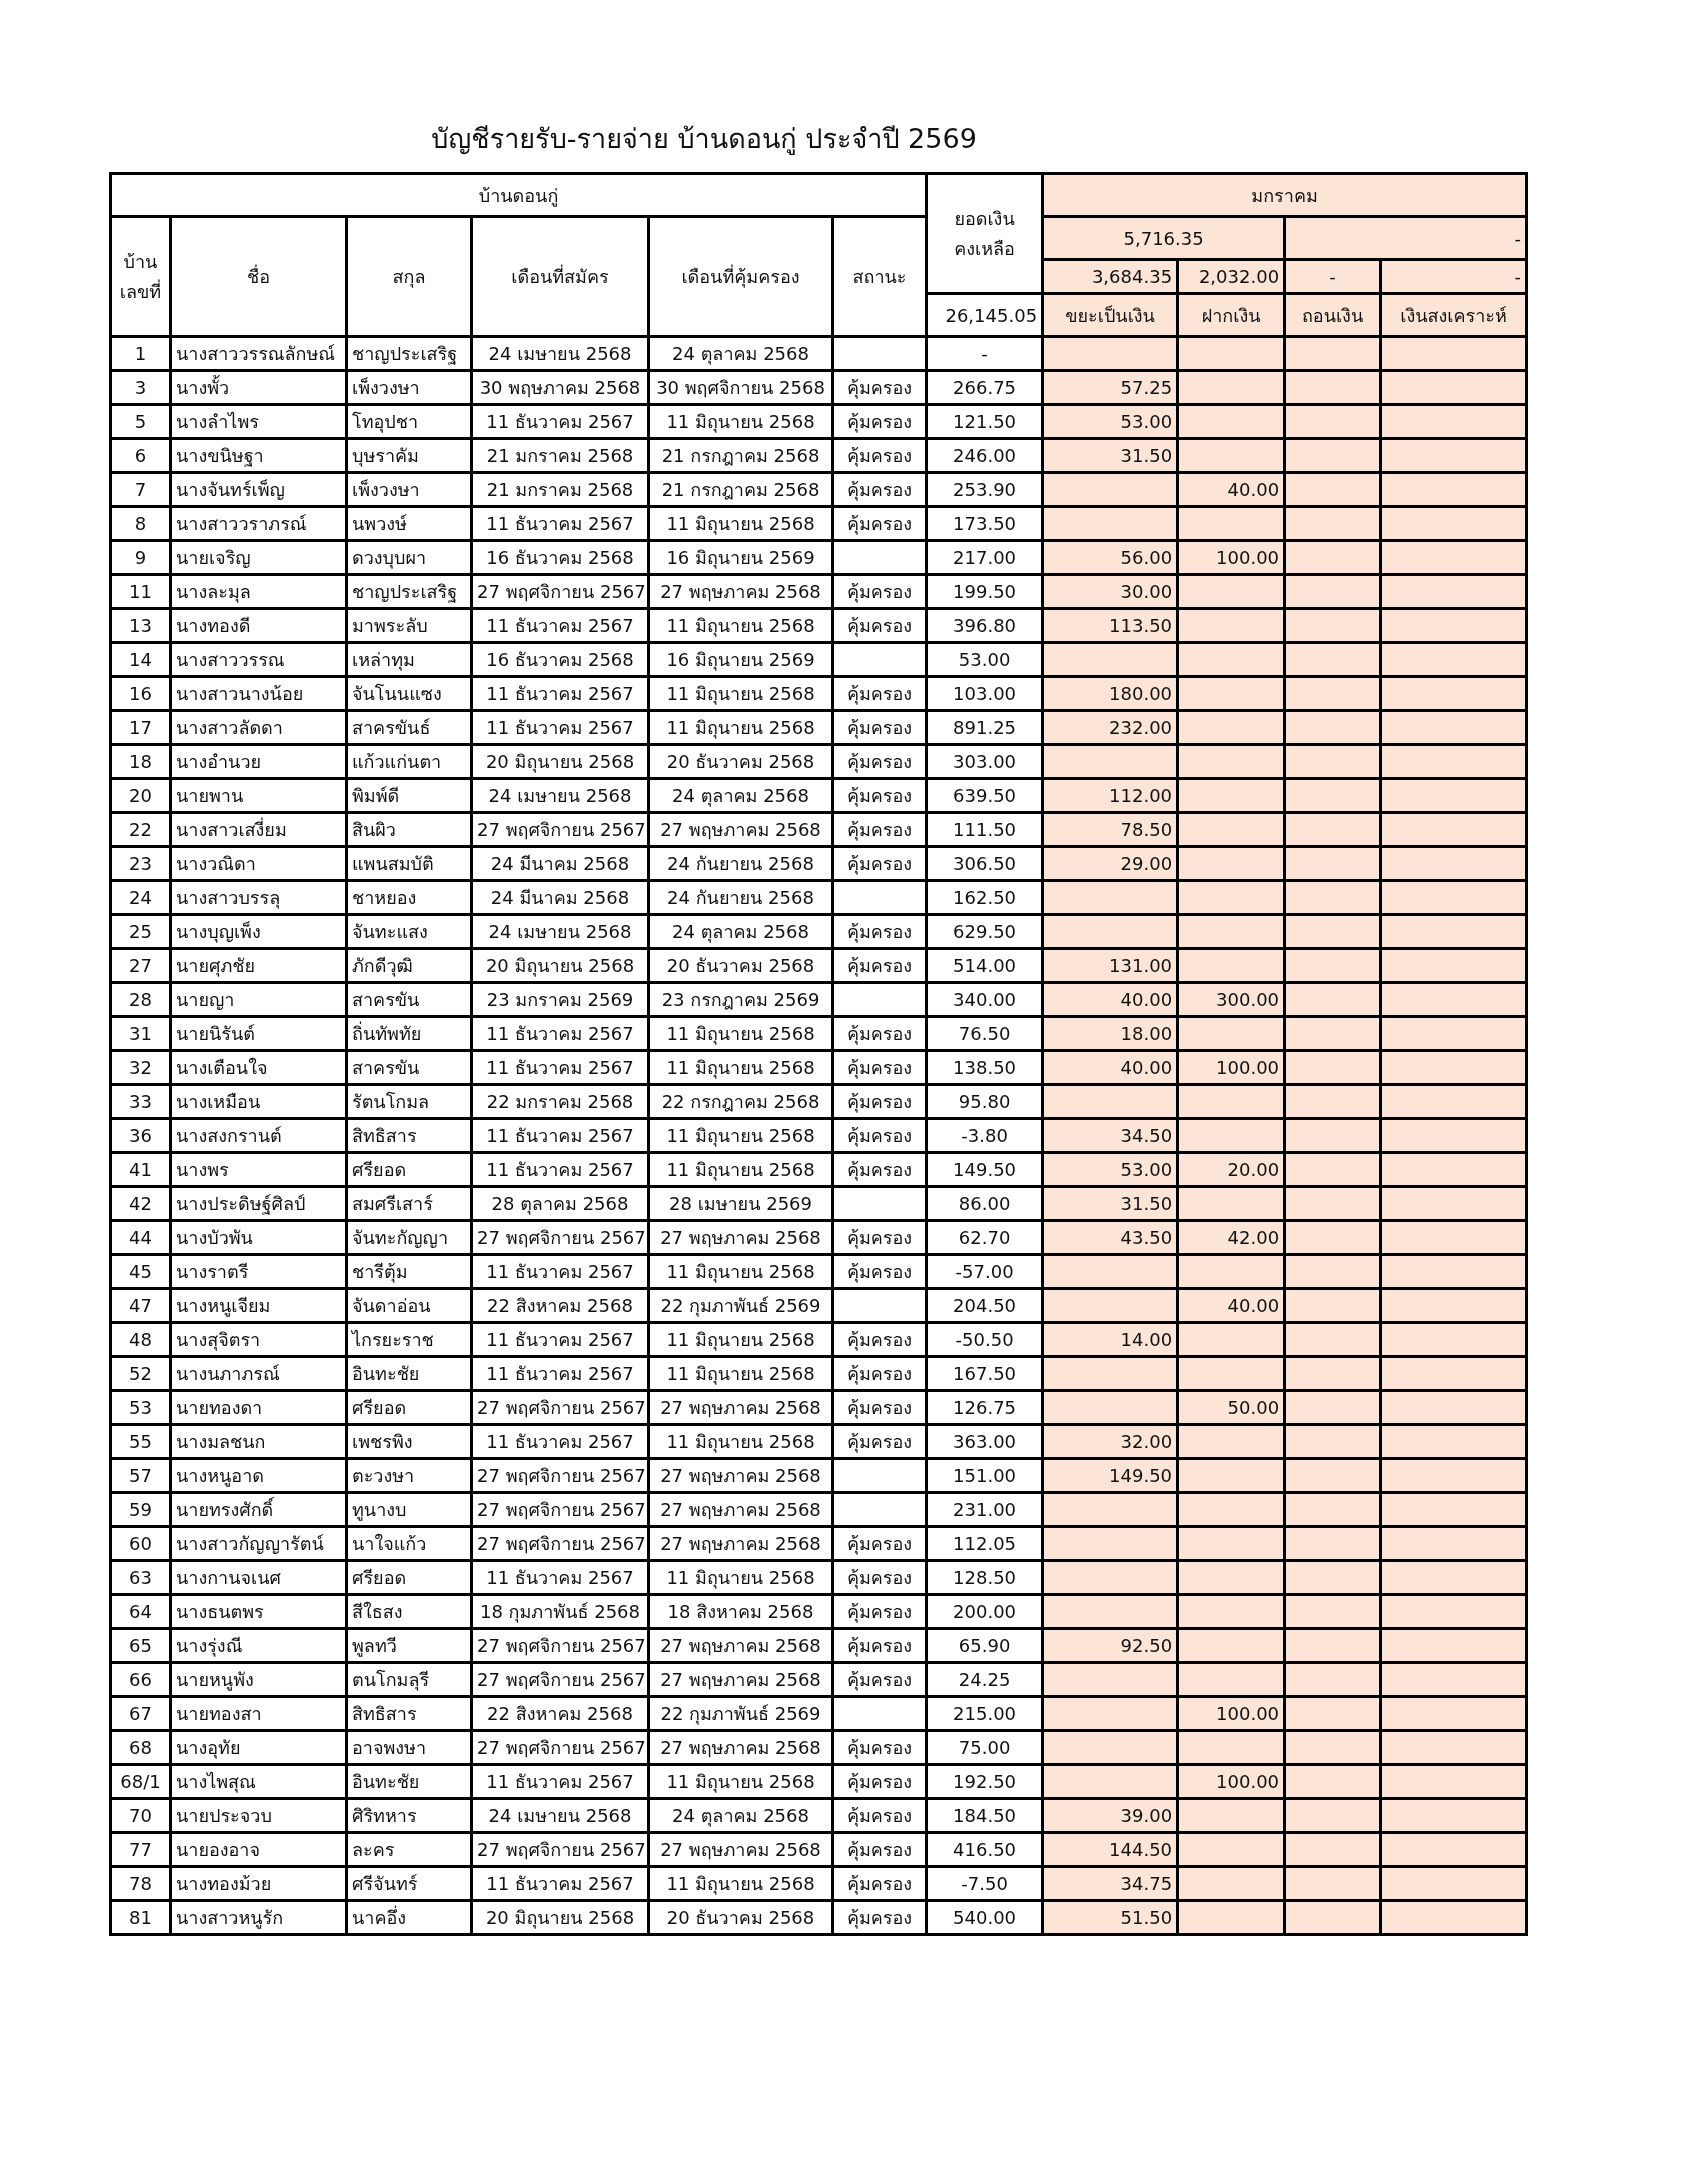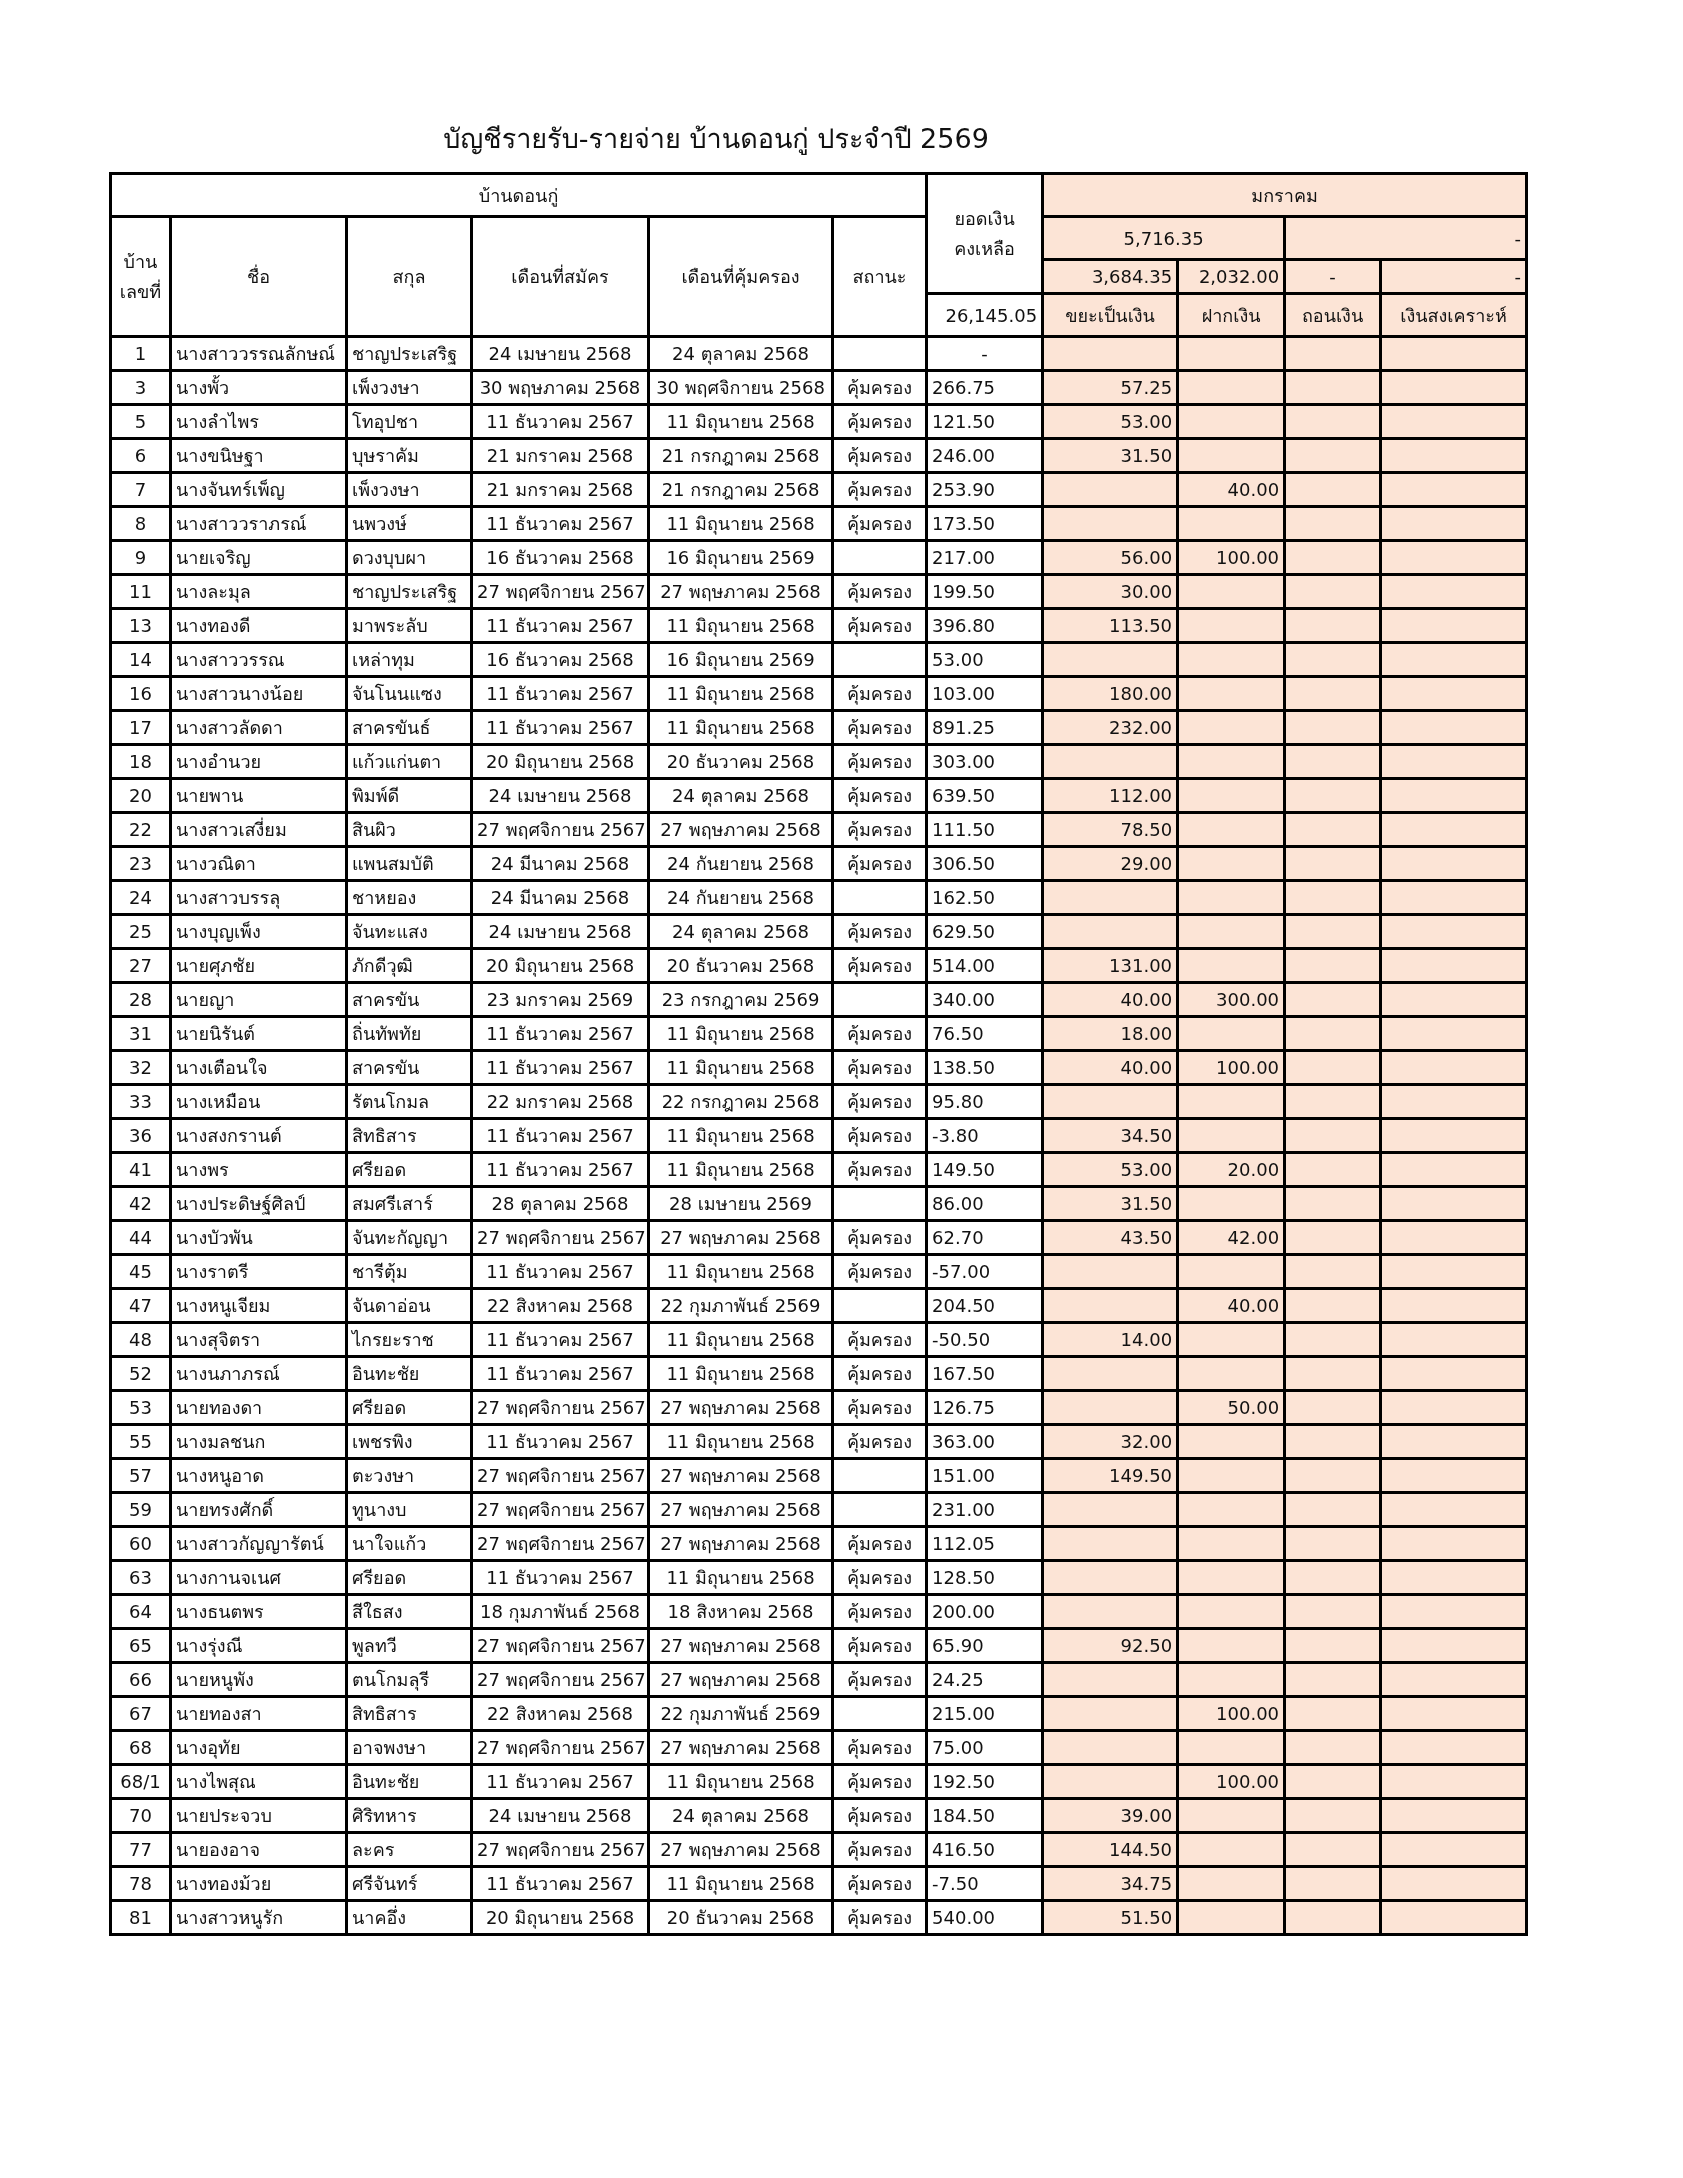--- a/index.html
+++ b/index.html
@@ -1,27 +1,27 @@
 <!DOCTYPE html>
 <html><head>
 <meta charset="utf-8">
 <style>
   html, body { margin: 0; padding: 0; background: #ffffff; }
   body { width: 1683px; height: 2178px; position: relative; font-family: "DejaVu Sans", sans-serif; color: #111; }
-  .title { position: absolute; top: 117px; left: 17px; width: 1398px; text-align: center; font-size: 27px; box-sizing: border-box; }
+  .title { position: absolute; top: 117px; left: 5px; width: 1398px; text-align: center; font-size: 27px; box-sizing: border-box; }
   table.ledger { position: absolute; top: 172px; left: 109px; border-collapse: collapse; table-layout: fixed; width: 1416px; }
   table.ledger td { border: 3px solid #000; padding: 0 4px; font-size: 18px; height: 31px; line-height: 31px; white-space: nowrap; overflow: hidden; }
   .peach { background: #fce4d6; }
   .c { text-align: center; }
   .r { text-align: right; }
   .l { text-align: left; }
   .hdr-big { font-size: 24px; height: 40px !important; text-align: center; }
   .hdr { font-size: 20px; }
   .hdr-sm { font-size: 19px; }
-  .neg-wrap { display: flex; justify-content: flex-start; }
+  .neg-wrap { display: flex; justify-content: center; }
   .hn-cell { line-height: 30px !important; }
 </style>
 </head>
 <body>
 
 <div class="title">บัญชีรายรับ-รายจ่าย  บ้านดอนกู่ ประจำปี 2569</div>
 
 <table class="ledger">
   <colgroup>
     <col style="width:60px">

